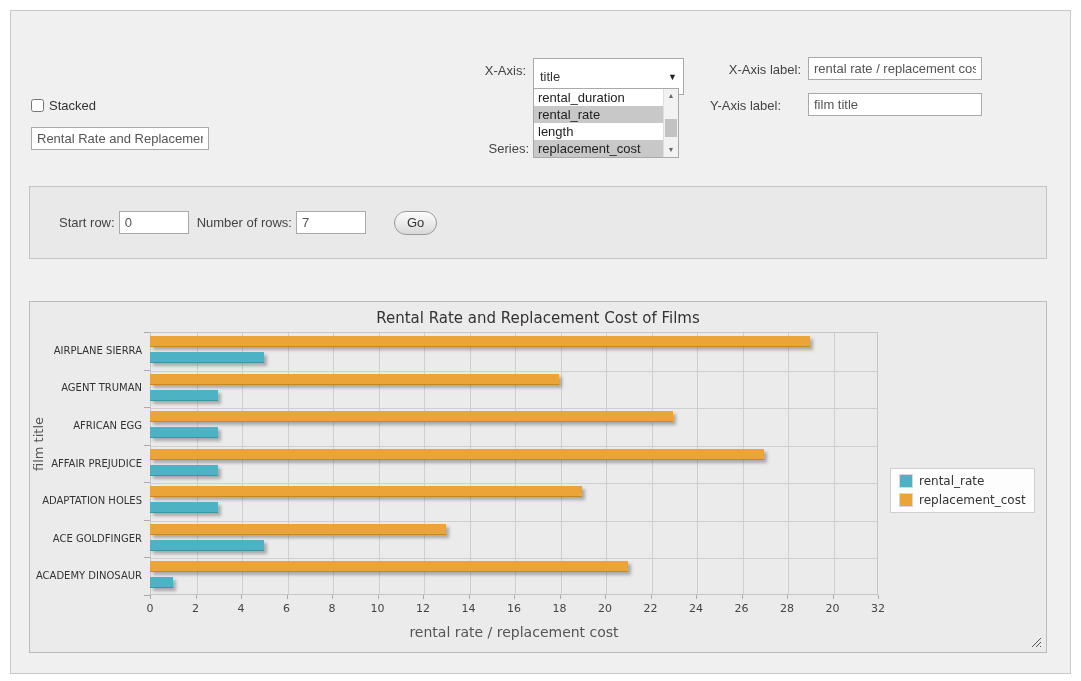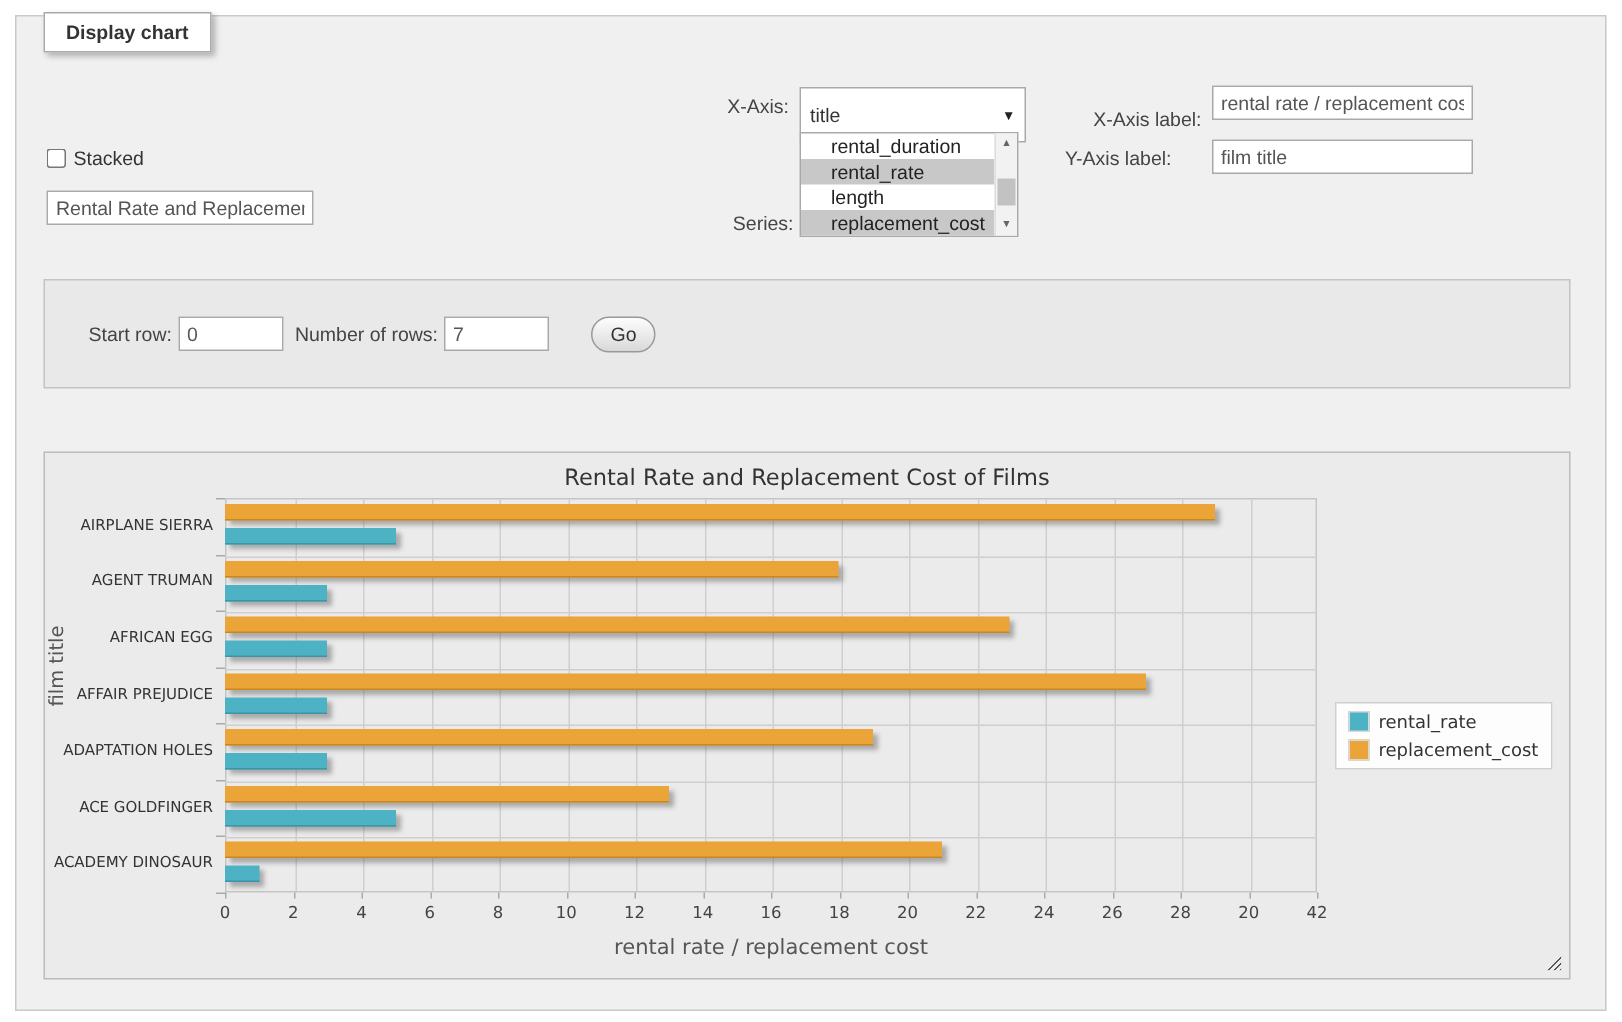--- a/index.html
+++ b/index.html
@@ -30,21 +30,21 @@
   .select-box { position:absolute; left:522px; top:47px; width:151px; height:37px;
     background:#fff; border:1px solid #a9a9a9; font-size:13px; color:#333;
     display:flex; align-items:center; padding:0 6px; }
   .select-box .sel-text { flex:1; }
   .sel-arrow { font-size:9px; color:#222; }
 
   .listbox { position:absolute; left:522px; top:77px; width:146px; height:70px;
     background:#fff; border:1px solid #a9a9a9; display:flex; }
   .listbox-options { flex:1; overflow:hidden; }
   .listbox-option { height:17px; line-height:17px; font-size:13px; color:#222;
-    padding-left:20px; white-space:nowrap; }
+    padding-left:4px; white-space:nowrap; }
   .listbox-option.selected { background:#c8c8c8; }
   .listbox-scrollbar { width:15px; display:flex; flex-direction:column;
     border-left:1px solid #ddd; background:#f2f2f2; }
   .sb-btn { height:14px; font-size:7px; color:#666; text-align:center; line-height:14px;
     background:#f2f2f2; }
   .sb-track { flex:1; position:relative; }
   .sb-thumb { position:absolute; left:1px; right:1px; top:40%; height:45%; background:#c2c2c2; }
 
   .axis-input { position:absolute; width:174px; height:23px; }
 
@@ -84,21 +84,20 @@
   .legend-label { font-size:12px; color:#333; white-space:nowrap; }
   .resize-handle { position:absolute; right:5px; bottom:5px; width:10px; height:10px;
     background:repeating-linear-gradient(-45deg,#555 0 1px,transparent 1px 3px);
     clip-path:polygon(100% 0,100% 100%,0 100%); }
 </style>
 </head>
 <body>
 
 <div class="container">
 
-  <div class="panel-tab">Display chart</div>
 
 
   <label class="stacked-row">
     <input type="checkbox" style="">
     <span>Stacked</span>
   </label>
 
   <input type="text" class="title-input" value="Rental Rate and Replacement Cost of Films" style="">
 
   <div class="ctl-label" style="left:420px;top:48px;width:95px;">X-Axis:</div>
@@ -117,21 +116,21 @@
       </div>
     <div class="listbox-scrollbar">
       <div class="sb-btn">▲</div>
       <div class="sb-track">
         <div class="sb-thumb"></div>
       </div>
       <div class="sb-btn">▼</div>
     </div>
   </div>
 
-  <div class="ctl-label" style="left:690px;top:57px;width:100px;">X-Axis label:</div>
+  <div class="ctl-label" style="left:690px;top:47px;width:100px;">X-Axis label:</div>
   <input type="text" class="axis-input" style="left: 797px; top: 46px;" value="rental rate / replacement cost">
 
   <div class="ctl-label" style="left:670px;top:83px;width:100px;">Y-Axis label:</div>
   <input type="text" class="axis-input" style="left: 797px; top: 82px;" value="film title">
 
   <div class="row-box">
     <span>Start row:</span>
     <input type="text" value="0" style="">
     <span style="margin-left:4px;">Number of rows:</span>
     <input type="text" value="7" style="">
@@ -230,17 +229,17 @@
       <div class="x-tick-label" style="left: 600.5px; top: 300px;">22</div>
       <div class="tick-mark-b" style="left: 620.5px; top: 293px;"></div>
       <div class="x-tick-label" style="left: 646px; top: 300px;">24</div>
       <div class="tick-mark-b" style="left: 666px; top: 293px;"></div>
       <div class="x-tick-label" style="left: 691.5px; top: 300px;">26</div>
       <div class="tick-mark-b" style="left: 711.5px; top: 293px;"></div>
       <div class="x-tick-label" style="left: 737px; top: 300px;">28</div>
       <div class="tick-mark-b" style="left: 757px; top: 293px;"></div>
       <div class="x-tick-label" style="left: 782.5px; top: 300px;">20</div>
       <div class="tick-mark-b" style="left: 802.5px; top: 293px;"></div>
-      <div class="x-tick-label" style="left: 828px; top: 300px;">42</div>
+      <div class="x-tick-label" style="left: 828px; top: 300px;">32</div>
       <div class="tick-mark-b" style="left: 848px; top: 293px;"></div>
     </div>
 
 </div>
 
 </body></html>

